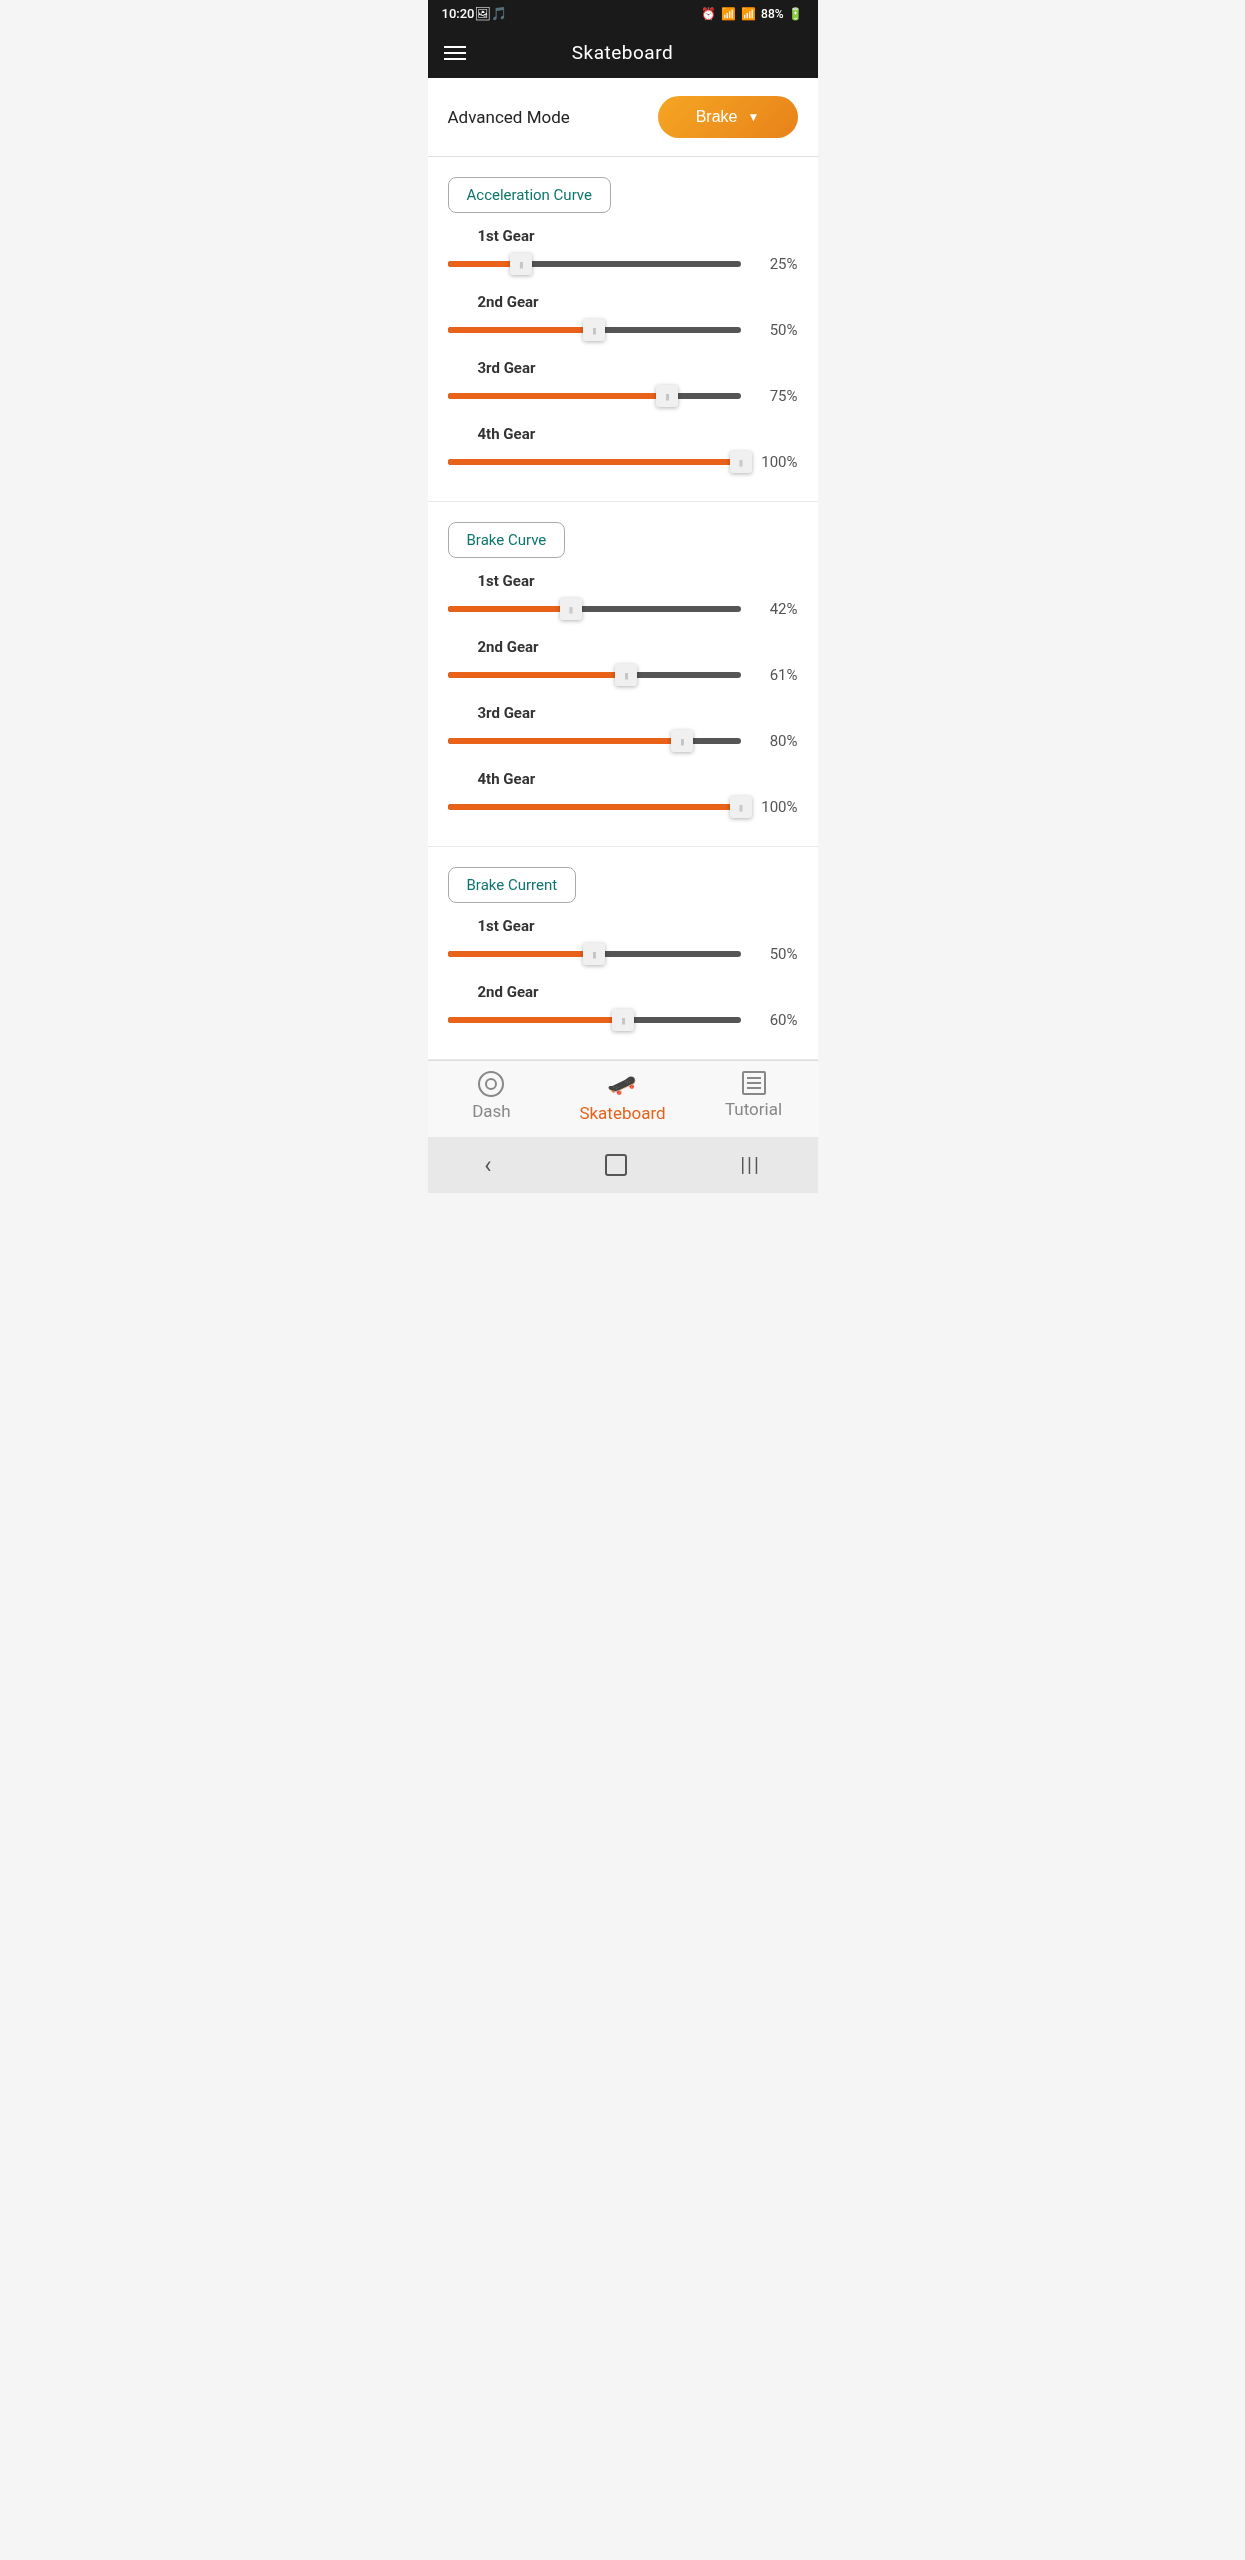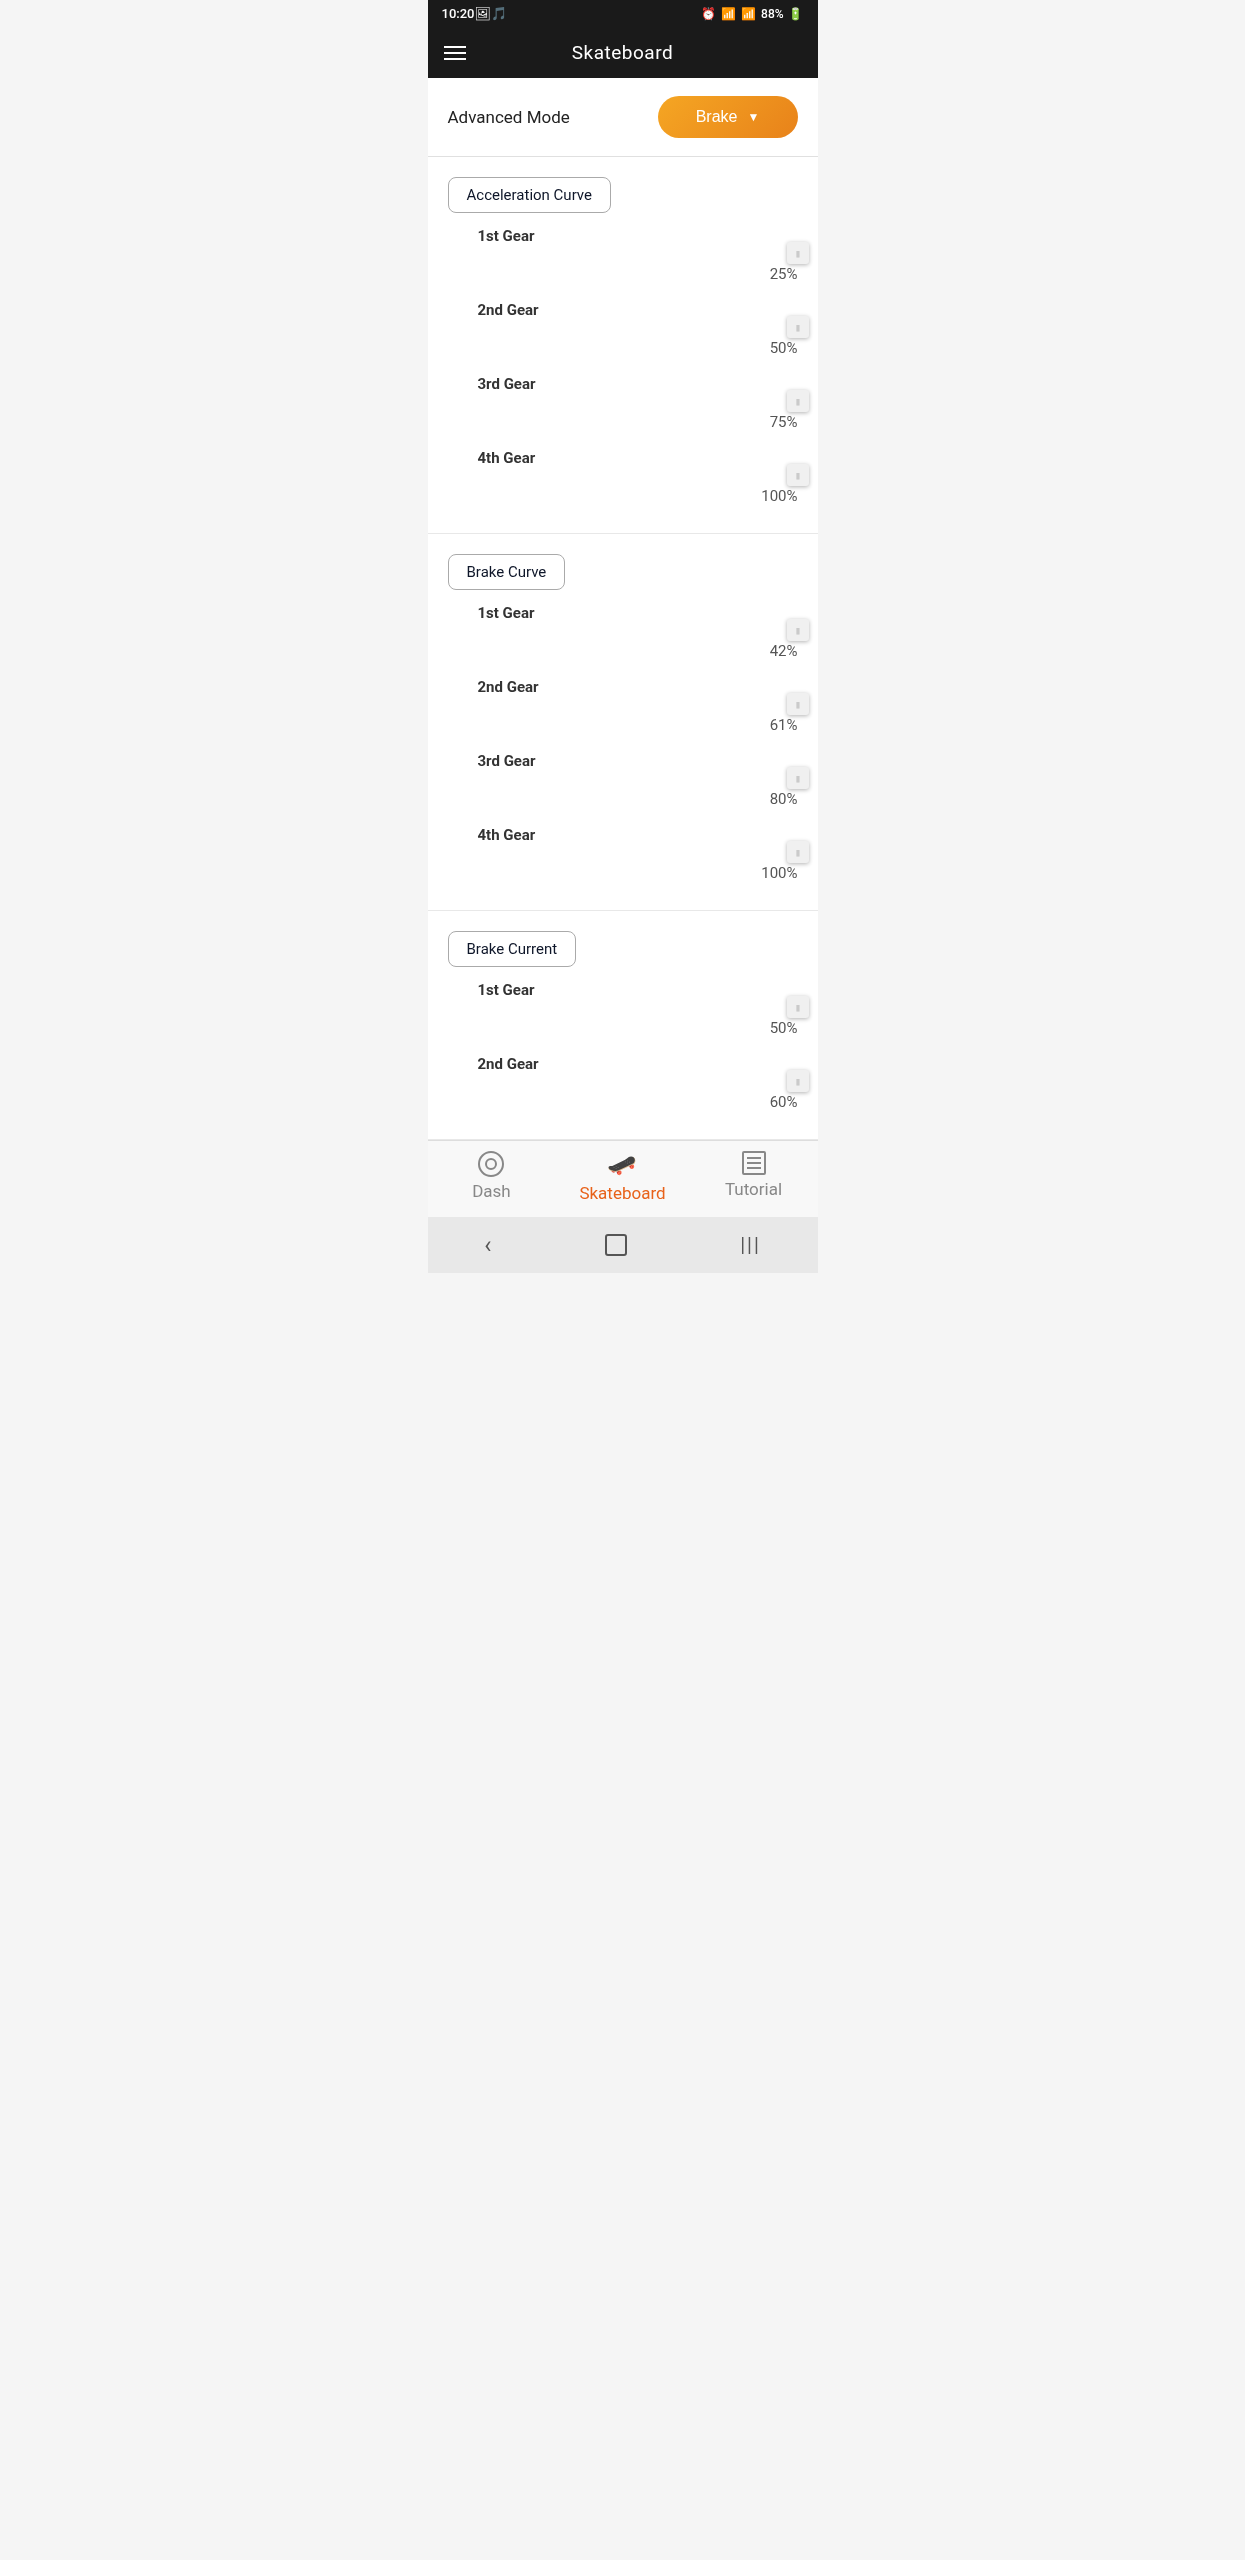--- a/index.html
+++ b/index.html
@@ -71,31 +71,31 @@
     .content { background: white; }
 
     
     .section { padding: 20px 20px 10px; border-bottom: 1px solid #e8e8e8; }
 
     .section-label-btn {
       border: 1.5px solid #aaa;
       border-radius: 8px;
       padding: 8px 18px;
       background: white;
-      color: #0f172a;
+      color: #0f766e;
       font-size: 15px;
       cursor: default;
       display: inline-block;
       margin-bottom: 14px;
     }
 
     
     .gear-row { margin-bottom: 18px; }
     .gear-label { font-size: 15px; color: #333; margin-bottom: 8px; font-weight: 700; margin-left: 30px; }
-    .slider-row { display: flex; align-items: flex-end; gap: 12px; flex-direction: column; }
+    .slider-row { display: flex; align-items: center; gap: 12px; }
     .slider-container {
       flex: 1;
       position: relative;
       height: 22px;
       display: flex;
       align-items: center;
     }
     .slider-track {
       position: absolute;
       left: 0; right: 0;

